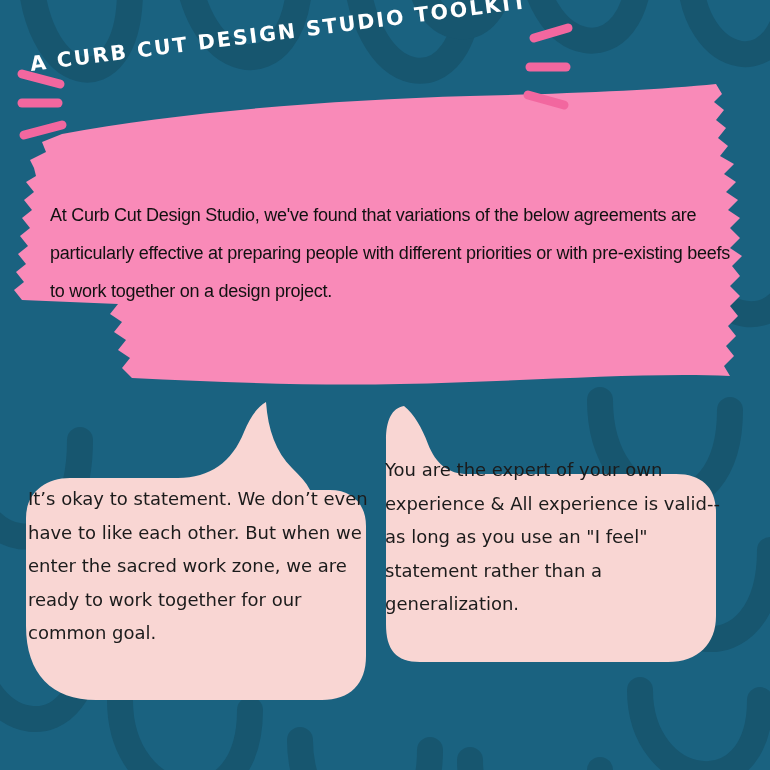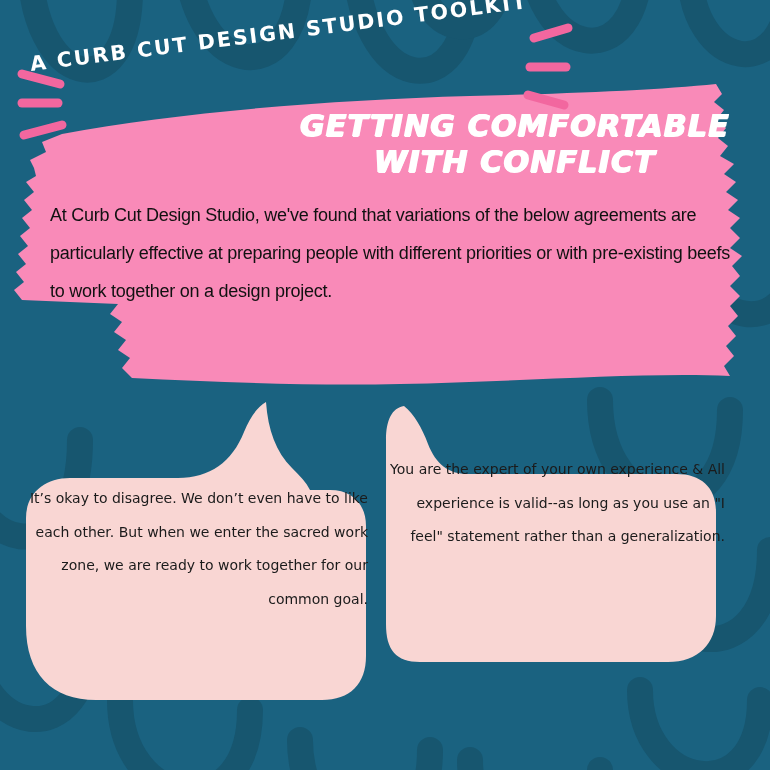--- a/index.html
+++ b/index.html
@@ -70,23 +70,23 @@
     color: #111111;
     font-family: "Liberation Sans", sans-serif;
     font-size: 18px;
     line-height: 38px;
     letter-spacing: -0.25px;
   }
   .bubble-text {
     position: absolute;
     color: #1b1b1b;
     font-family: "DejaVu Sans", sans-serif;
-    font-size: 14px;
+    font-size: 18px;
     line-height: 33.6px;
-    text-align: right;
+    text-align: left;
   }
   #bubble-left-text {
     left: 28px;
     top: 482px;
     width: 340px;
   }
   #bubble-right-text {
     left: 385px;
     top: 453px;
     width: 340px;
@@ -180,23 +180,19 @@
     <g stroke="#f2679f" stroke-width="9" stroke-linecap="round">
       <line x1="22" y1="74" x2="60" y2="84"></line>
       <line x1="22" y1="103" x2="58" y2="103"></line>
       <line x1="24" y1="135" x2="62" y2="125"></line>
       <line x1="534" y1="38" x2="568" y2="28"></line>
       <line x1="530" y1="67" x2="566" y2="67"></line>
       <line x1="528" y1="95" x2="564" y2="105"></line>
     </g>
   </svg>
 
-  <div class="headline">
-    <span class="ln">GETTING COMFORTABLE</span>
-    <span class="ln">WITH CONFLICT</span>
-  </div>
 
   <div class="body-copy">At Curb Cut Design Studio, we've found that variations of the below agreements are particularly effective at preparing people with different priorities or with pre-existing beefs to work together on a design project.</div>
 
-  <div class="bubble-text" id="bubble-left-text">It’s okay to disagree. We don’t even have to like each other. But when we enter the sacred work zone, we are ready to work together for our common goal.</div>
+  <div class="bubble-text" id="bubble-left-text">It’s okay to statement. We don’t even have to like each other. But when we enter the sacred work zone, we are ready to work together for our common goal.</div>
   <div class="bubble-text" id="bubble-right-text">You are the expert of your own experience &amp; All experience is valid--as long as you use an "I feel" statement rather than a generalization.</div>
 
 </div>
 
 </body></html>

